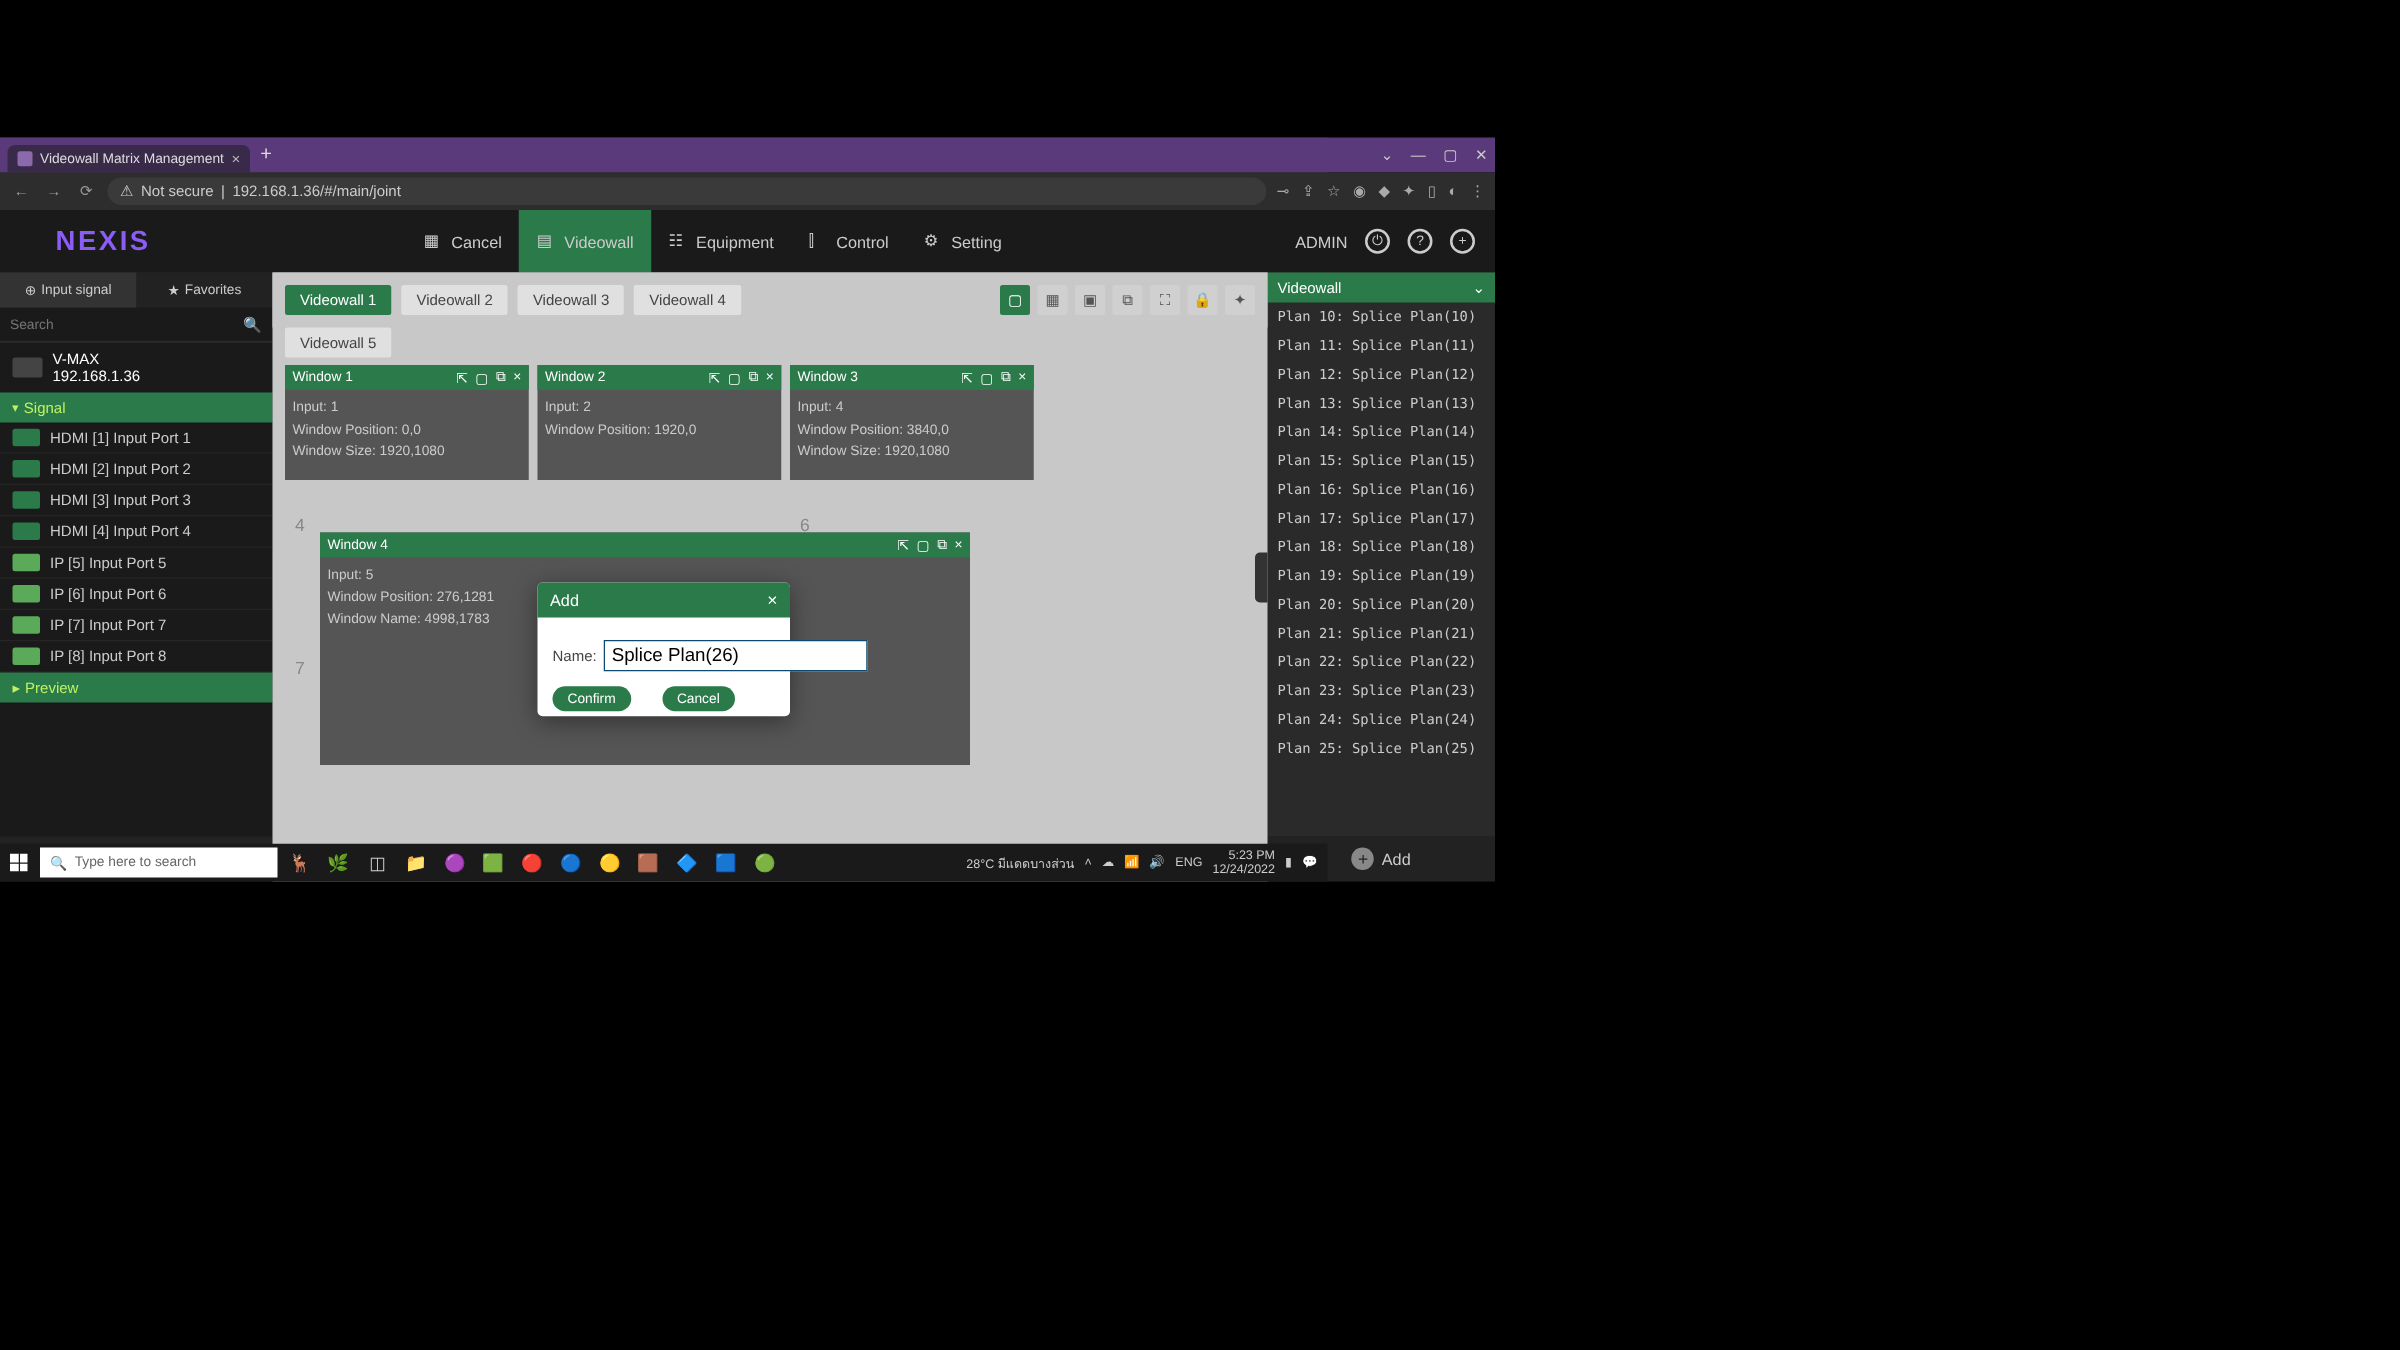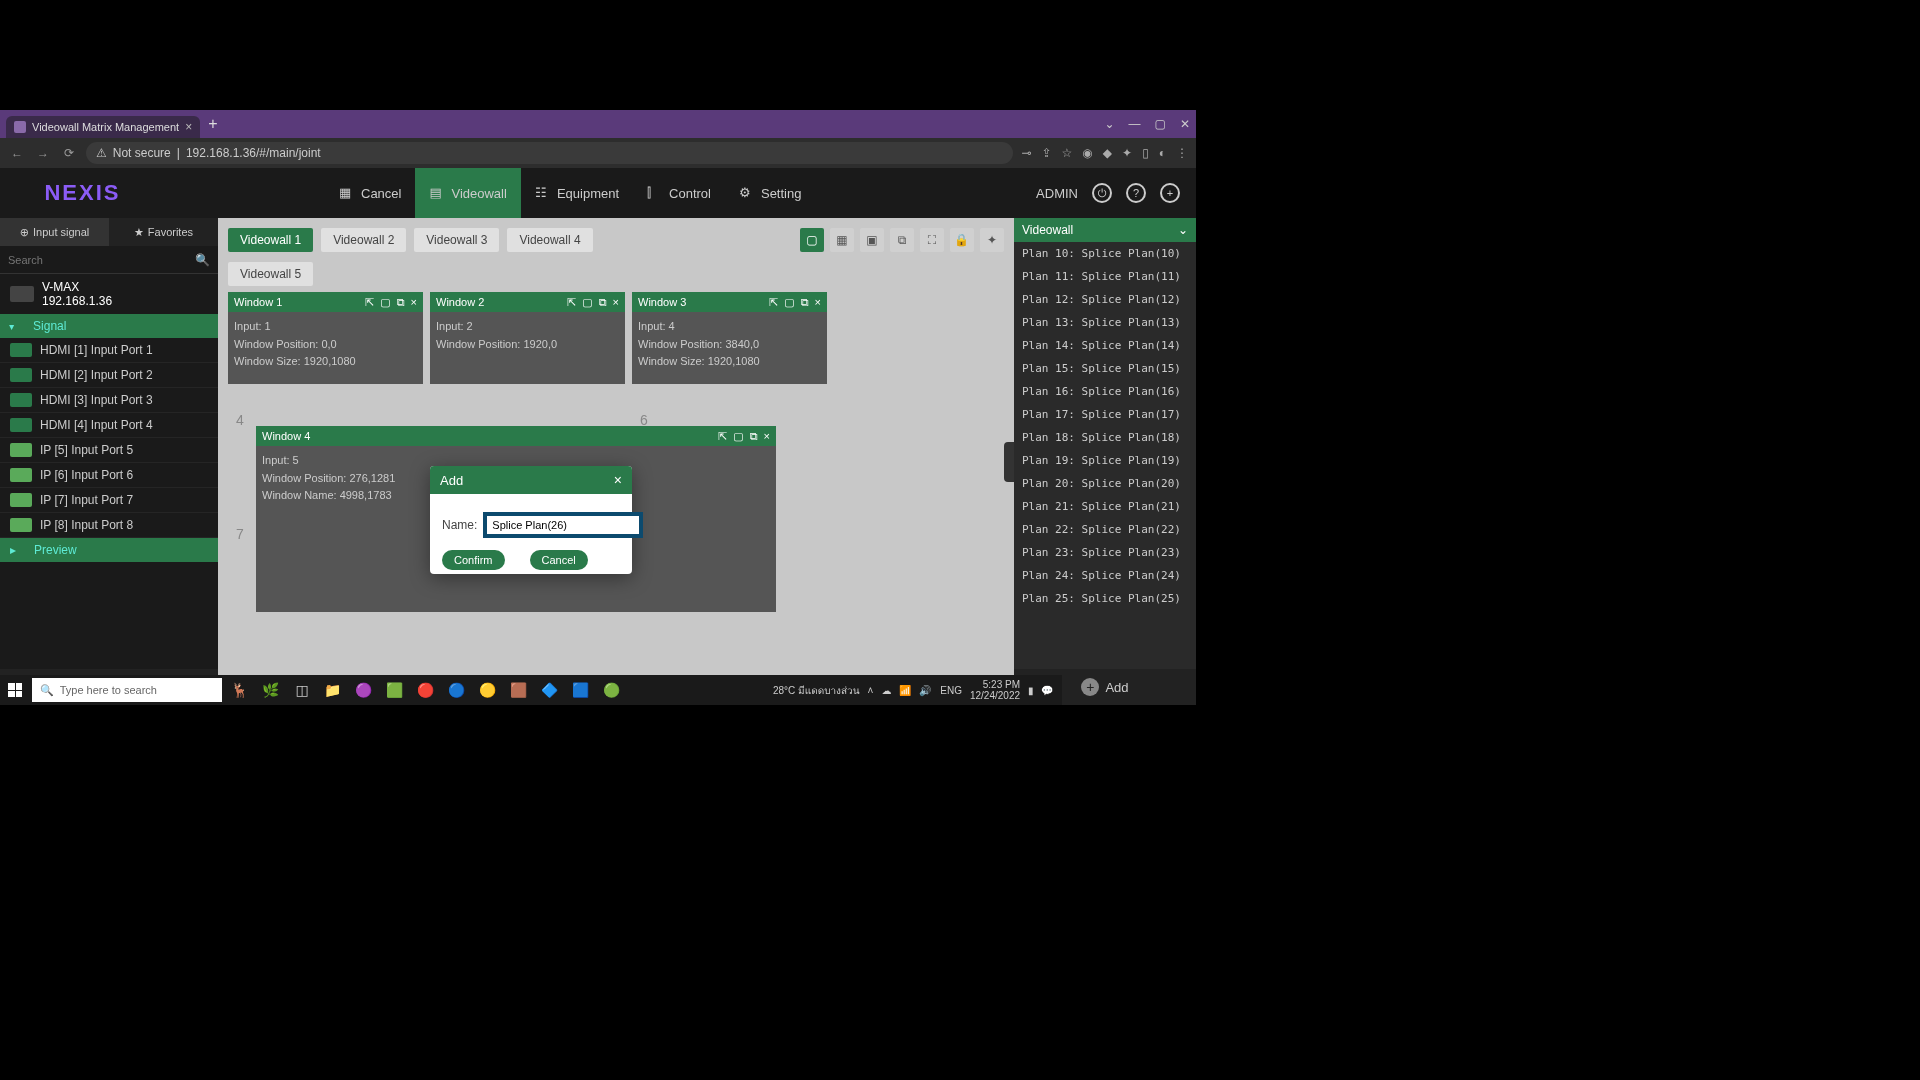--- a/index.html
+++ b/index.html
@@ -28,21 +28,21 @@
 .hdr-icon{width:20px;height:20px;border:2px solid #ccc;border-radius:50%;display:flex;align-items:center;justify-content:center;font-size:11px;cursor:pointer}
 .body{flex:1;display:flex;position:relative}
 .sidebar{width:218px;background:#1a1a1a;display:flex;flex-direction:column;font-size:12px}
 .side-tabs{display:flex;height:28px;background:#222}
 .side-tab{flex:1;display:flex;align-items:center;justify-content:center;gap:4px;color:#ccc;cursor:pointer;font-size:11px}
 .side-tab.active{background:#333}
 .search{height:28px;display:flex;align-items:center;padding:0 8px;color:#888;border-bottom:1px solid #333}
 .search input{flex:1;background:transparent;border:none;color:#ccc;font-size:11px;outline:none}
 .dev-item{display:flex;align-items:center;gap:8px;padding:6px 10px;color:#ffffff}
 .dev-icon{width:24px;height:16px;background:#444;border-radius:2px}
-.section-hdr{background:#2a7a4a;color:#5eead4;padding:5px 10px;display:flex;align-items:flex-end;gap:18px;cursor:pointer;font-size:12px}
+.section-hdr{background:#2a7a4a;color:#bef264;padding:5px 10px;display:flex;align-items:flex-end;gap:4px;cursor:pointer;font-size:12px}
 .chev{display:inline-block;transform:rotate(90deg);font-size:10px}
 .port-item{display:flex;align-items:center;gap:8px;padding:5px 10px;color:#ccc;cursor:pointer;border-bottom:1px solid #252525}
 .port-icon{width:22px;height:14px;border-radius:2px}
 .port-icon.hdmi{background:#2a7a4a}
 .port-icon.ip{background:#5aaa5a}
 .refresh{margin-top:auto;height:36px;display:flex;align-items:center;justify-content:center;gap:6px;color:#ccc;cursor:pointer;background:#222}
 .main{flex:1;background:#c8c8c8;display:flex;flex-direction:column;position:relative}
 .vw-tabs{display:flex;align-items:flex-start;gap:8px;padding:10px;background:#c8c8c8}
 .vw-tab{padding:5px 12px;background:#e0e0e0;color:#444;font-size:12px;cursor:pointer;border-radius:2px}
 .vw-tab.active{background:#2a7a4a;color:#fff}
@@ -61,21 +61,21 @@
 .rp-hdr{background:#2a7a4a;color:#fff;height:24px;display:flex;align-items:center;justify-content:space-between;padding:0 8px;font-size:12px}
 .plan-list{flex:1;overflow:hidden;color:#ccc}
 .plan-item{padding:5px 8px;cursor:pointer;white-space:nowrap;font-family:monospace;font-size:11px}
 .add-btn{height:36px;background:#222;display:flex;align-items:center;justify-content:center;gap:6px;color:#ccc;cursor:pointer;font-size:13px}
 .plus-circ{width:18px;height:18px;border-radius:50%;background:#888;color:#222;display:flex;align-items:center;justify-content:center;font-size:14px}
 .modal{position:absolute;left:430px;top:248px;width:202px;background:#fff;border-radius:4px;box-shadow:0 4px 20px rgba(0,0,0,.4);z-index:100}
 .modal-hdr{background:#2a7a4a;color:#fff;height:28px;display:flex;align-items:center;justify-content:space-between;padding:0 10px;font-size:13px;border-radius:4px 4px 0 0}
 .modal-close{cursor:pointer;font-size:14px}
 .modal-body{padding:18px 12px 4px;font-size:12px;color:#444}
 .modal-row{display:flex;align-items:center;gap:6px;margin-bottom:12px}
-.modal-row input{flex:1;border:4px solid #0c4a6e;padding:3px 5px;font-size:11px}
+.modal-row input{flex:1;border:1px solid #0c4a6e;padding:3px 5px;font-size:15px}
 .modal-btns{display:flex;gap:25px}
 .mbtn{padding:4px 12px;border-radius:10px;background:#2a7a4a;color:#fff;font-size:11px;cursor:pointer;border:none}
 .handle{position:absolute;width:10px;height:40px;background:#333;top:50%;transform:translateY(-50%);cursor:pointer}
 .handle.left{left:218px;border-radius:0 4px 4px 0}
 .handle.right{right:182px;border-radius:4px 0 0 4px}
 .taskbar{position:absolute;left:0;bottom:0;width:1062px;height:30px;background:#1a1a1a;display:flex;align-items:center;font-size:11px;color:#ccc}
 .start{width:30px;height:30px;display:flex;align-items:center;justify-content:center;cursor:pointer}
 .win-logo{width:14px;height:14px;display:grid;grid-template-columns:1fr 1fr;gap:1px}
 .win-logo span{background:#fff}
 .searchbox{width:190px;height:24px;background:#fff;display:flex;align-items:center;padding:0 8px;gap:6px;color:#666;margin-left:2px}

